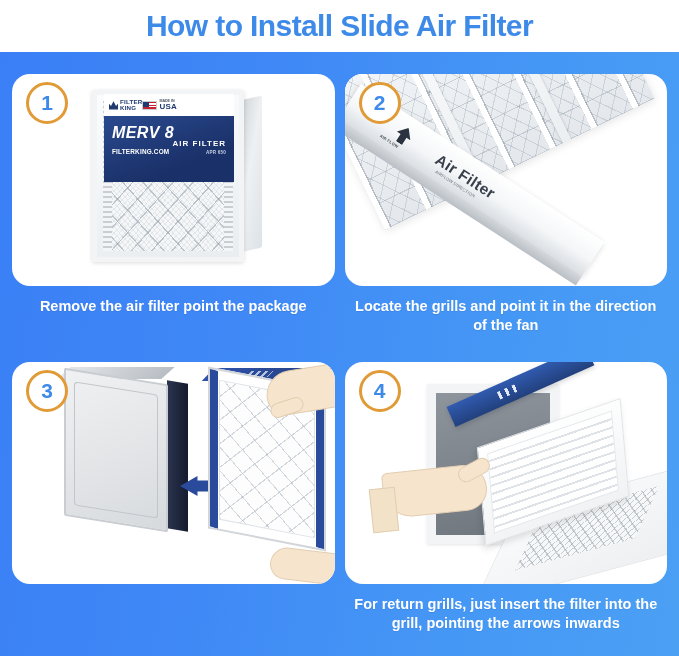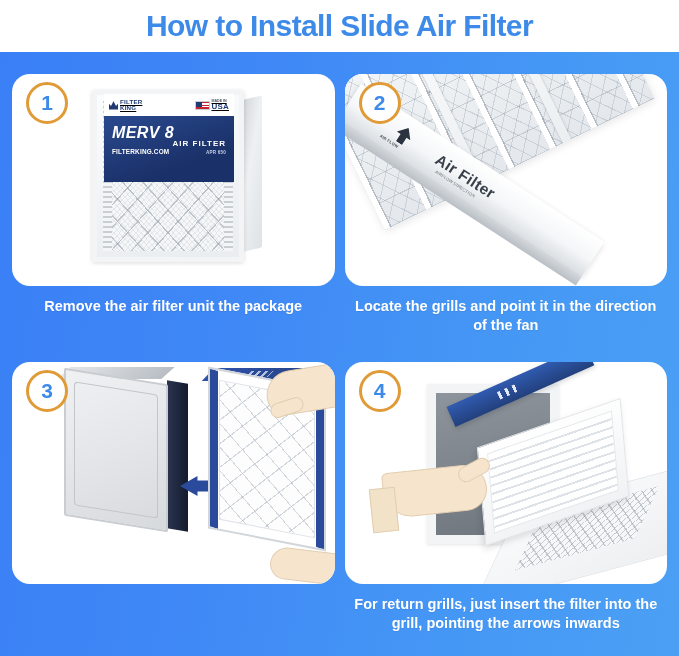--- a/index.html
+++ b/index.html
@@ -145,23 +145,21 @@
     position: absolute;
     left: 14px; top: 4px;
     width: 130px; height: 88px;
     z-index: 4;
   }
   .f1-lab-top {
     height: 22px;
     background: #ffffff;
     display: flex;
     align-items: center;
-    justify-content: space-between;
     padding: 0 5px;
-    text-decoration: underline;
   }
   .fk-logo { display: flex; align-items: center; gap: 2px; }
   .fk-crown {
     width: 9px; height: 9px;
     background: #203a72;
     clip-path: polygon(0% 100%, 0% 35%, 22% 62%, 50% 8%, 78% 62%, 100% 35%, 100% 100%);
   }
   .fk-text { line-height: 0.92; }
   .fk-text span {
     display: block;
@@ -571,21 +569,21 @@
                 <div class="f1-lab-foot">
                   <span class="fk-com">FILTERKING.COM</span>
                   <span class="apr">APR 650</span>
                 </div>
               </div>
             </div>
           </div>
         </div>
         <div class="badge">1</div>
       </div>
-      <div class="caption">Remove the air filter unit the package</div>
+      <div class="caption">Remove the air filter point the package</div>
     </div>
 
     <div class="step">
       <div class="card">
         <div class="art">
           <div class="f2-stage">
             <div class="f2-body">
               <div class="f2-cells"></div>
               <div class="f2-rib" style="left:34%"></div>
               <div class="f2-rib" style="left:66%"></div>

